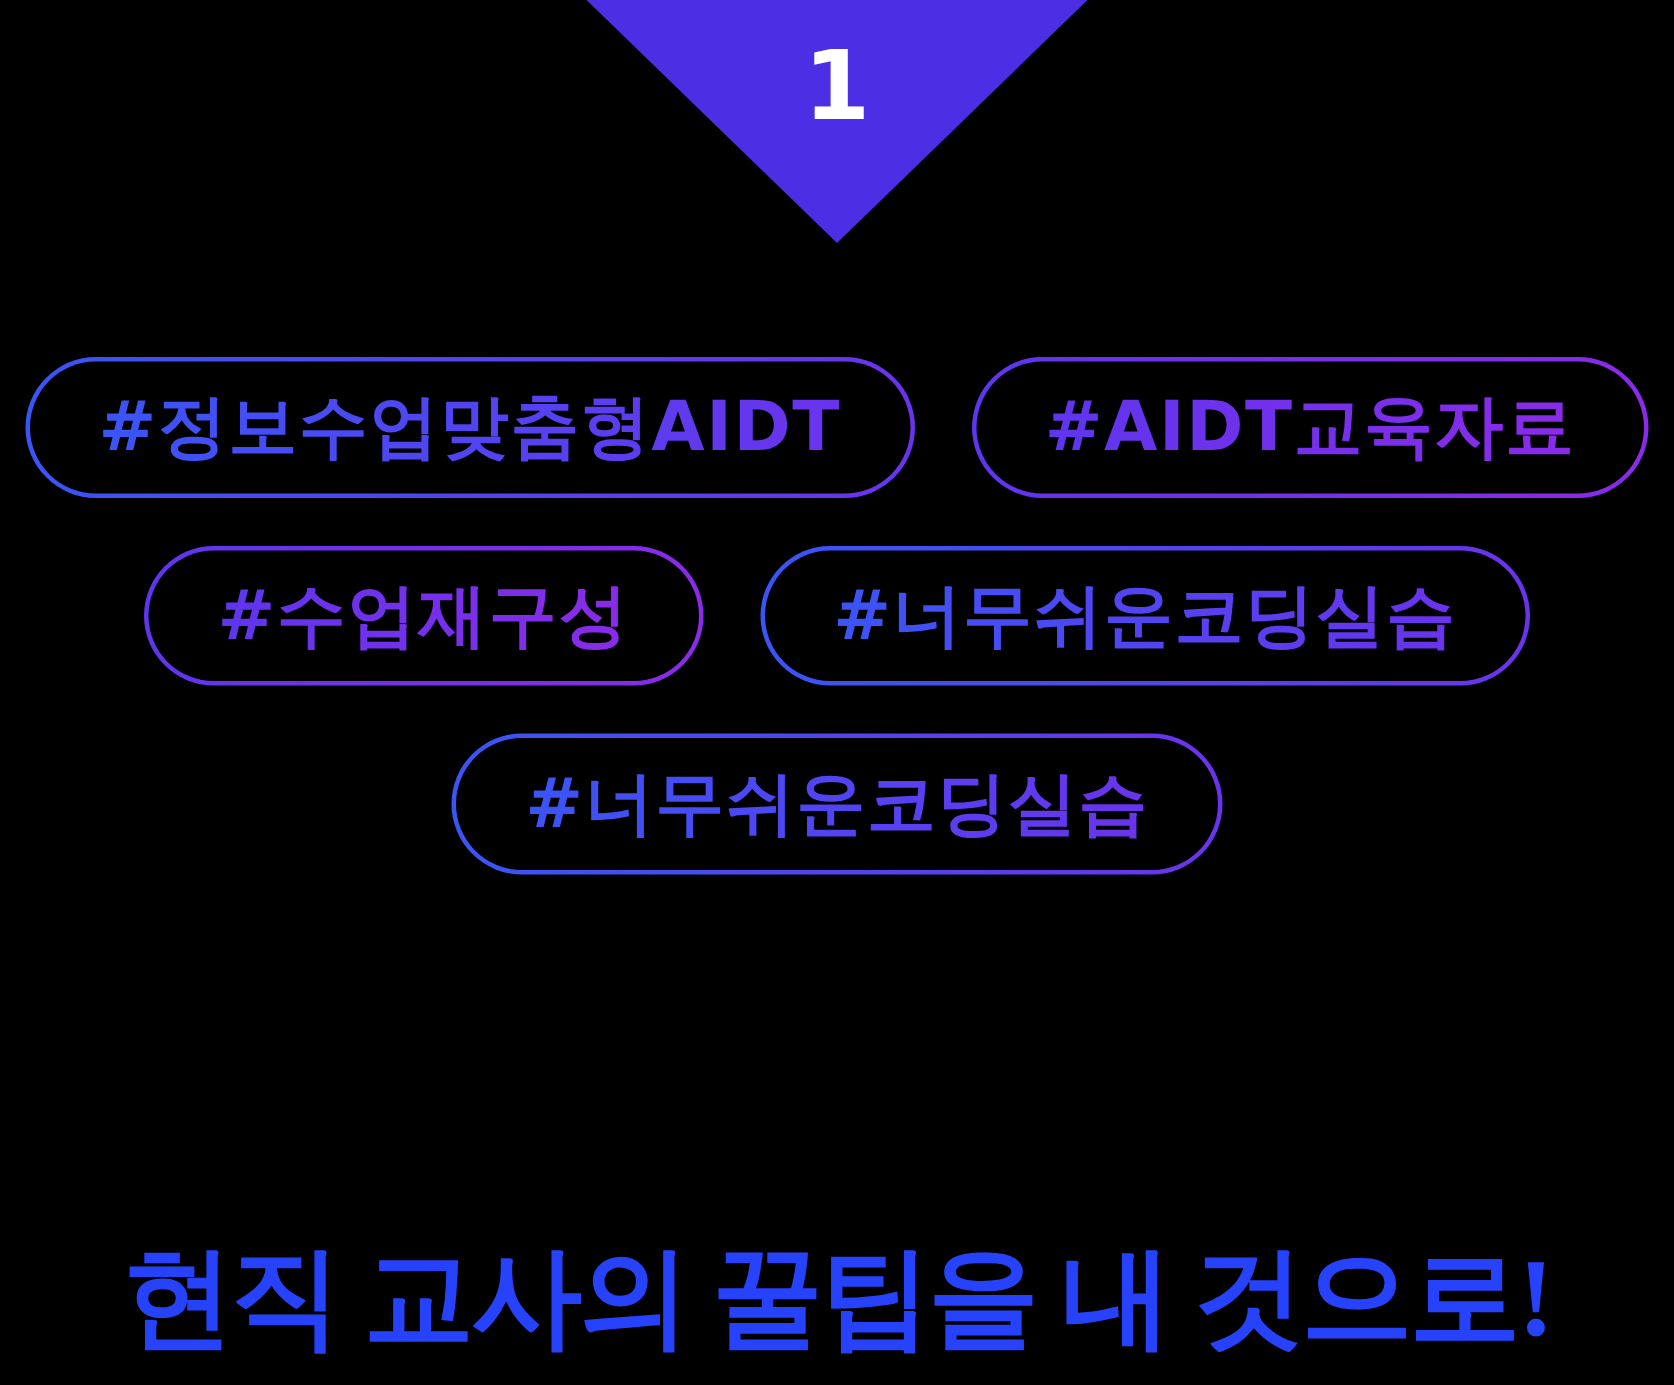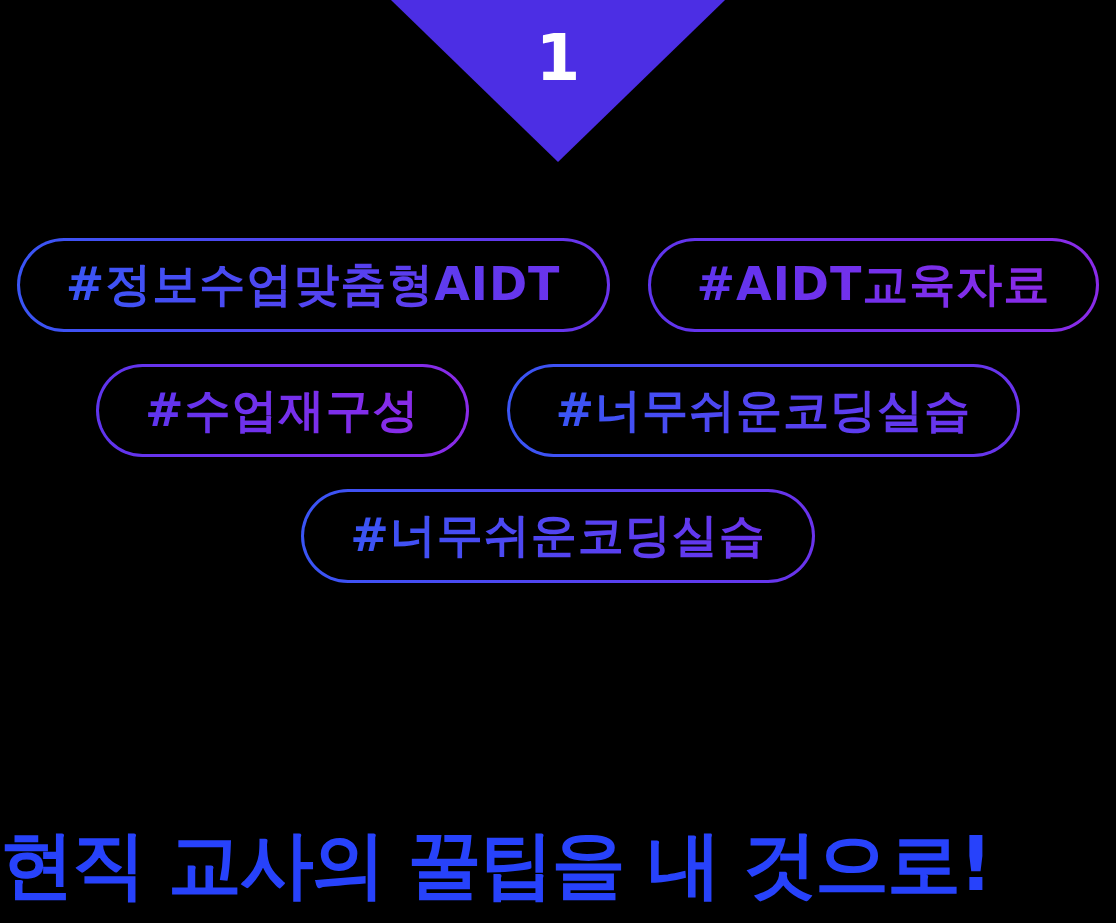--- a/index.html
+++ b/index.html
@@ -96,26 +96,27 @@
       color:transparent;
     }
   }
 
   
   .headline{
     position:absolute;
     top:816px;
     left:0;
     right:0;
-    text-align:left;
+    text-align:center;
     font-size:74px;
     font-weight:900;
     letter-spacing:-2px;
     color:var(--headline);
     white-space:nowrap;
+    font-family:Liberation Serif, serif;
   }
 </style>
 </head>
 <body>
 
 <div class="page">
 
   <div class="triangle">
     <div class="step-number">1</div>
   </div>

